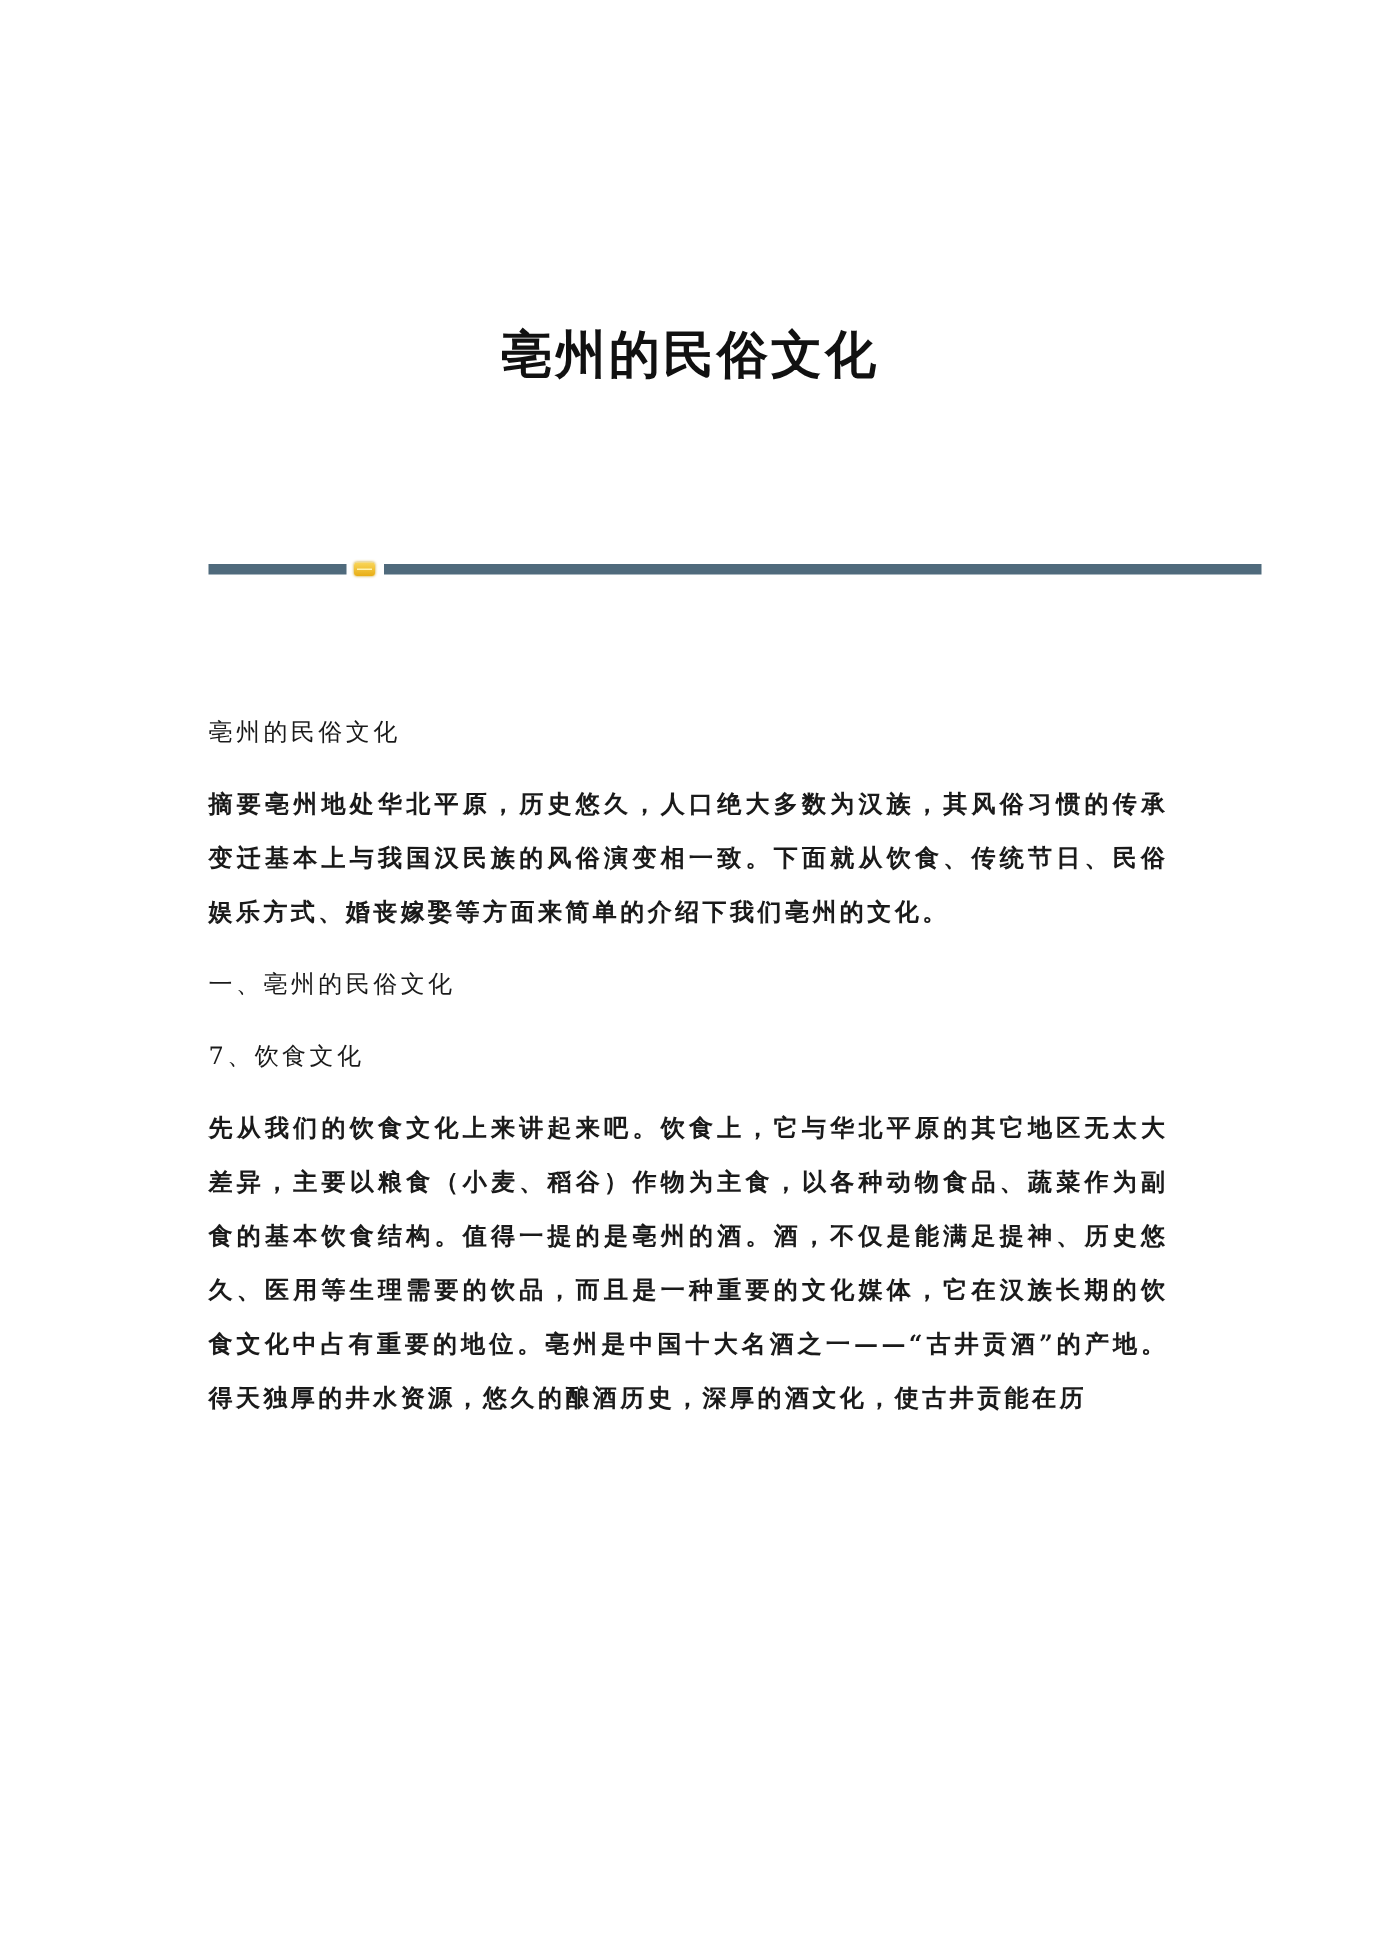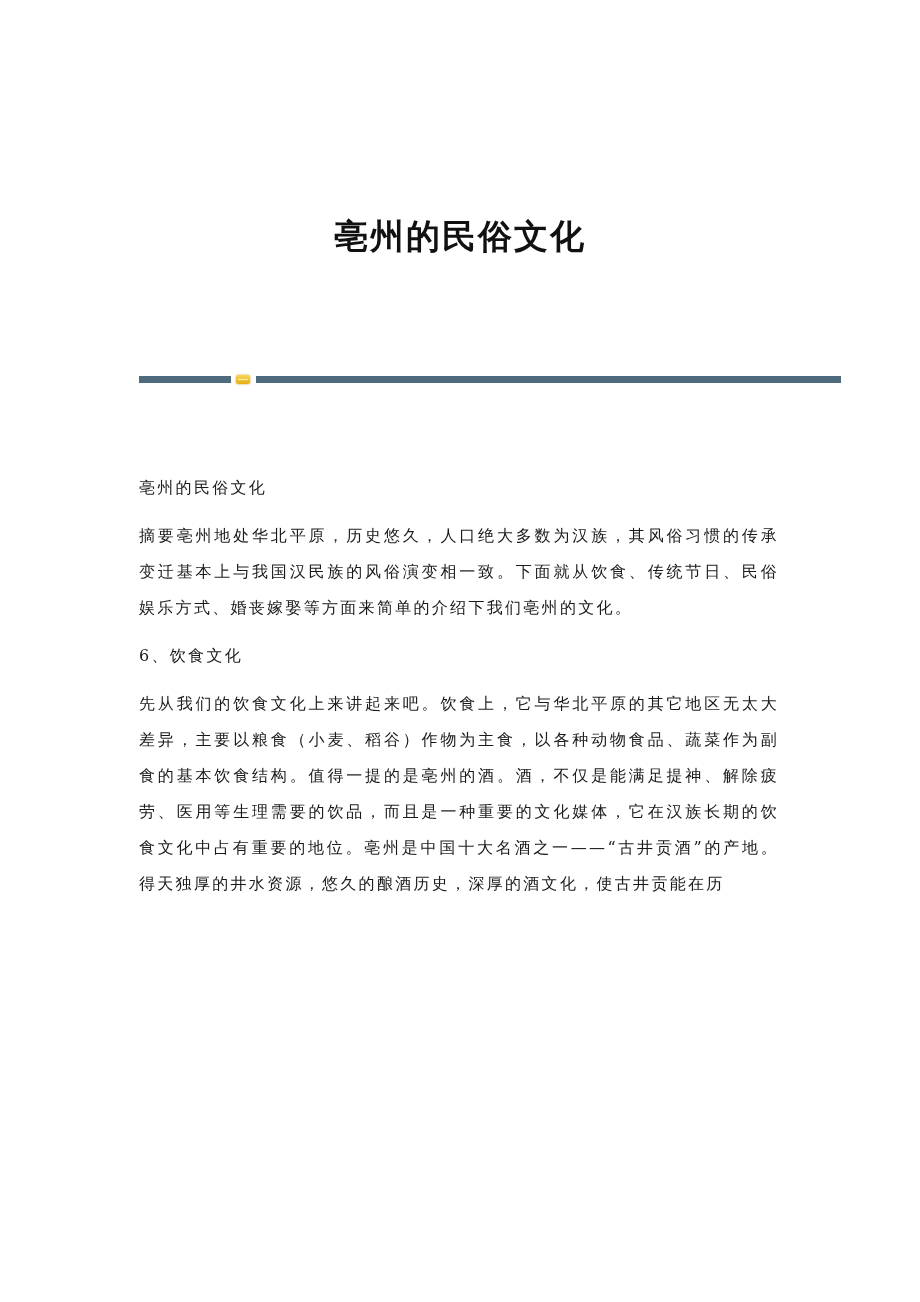--- a/index.html
+++ b/index.html
@@ -78,35 +78,37 @@
       line-height: 30px;
       letter-spacing: 2.3px;
     }
     .content p {
       margin: 0 0 12px 0;
       text-align: justify;
     }
     .content p.body-text {
       line-height: 36px;
       margin-bottom: 12px;
+      font-weight: bold;
     }
     .content p.short {
       line-height: 36px;
       margin-bottom: 12px;
     }
   </style>
 </head>
 <body>
 
 <h1 class="title">亳州的民俗文化</h1>
 
 <div class="divider">
   <div class="bar-left"></div>
   <div class="gem"></div>
   <div class="bar-right"></div>
 </div>
 
 <div class="content">
   <p class="short">亳州的民俗文化</p>
   <p class="body-text">摘要亳州地处华北平原，历史悠久，人口绝大多数为汉族，其风俗习惯的传承变迁基本上与我国汉民族的风俗演变相一致。下面就从饮食、传统节日、民俗娱乐方式、婚丧嫁娶等方面来简单的介绍下我们亳州的文化。</p>
-  <p class="short">6、饮食文化</p>
-  <p class="body-text">先从我们的饮食文化上来讲起来吧。饮食上，它与华北平原的其它地区无太大差异，主要以粮食（小麦、稻谷）作物为主食，以各种动物食品、蔬菜作为副食的基本饮食结构。值得一提的是亳州的酒。酒，不仅是能满足提神、解除疲劳、医用等生理需要的饮品，而且是一种重要的文化媒体，它在汉族长期的饮食文化中占有重要的地位。亳州是中国十大名酒之一——“古井贡酒”的产地。得天独厚的井水资源，悠久的酿酒历史，深厚的酒文化，使古井贡能在历</p>
+  <p class="short">一、亳州的民俗文化</p>
+  <p class="short">7、饮食文化</p>
+  <p class="body-text">先从我们的饮食文化上来讲起来吧。饮食上，它与华北平原的其它地区无太大差异，主要以粮食（小麦、稻谷）作物为主食，以各种动物食品、蔬菜作为副食的基本饮食结构。值得一提的是亳州的酒。酒，不仅是能满足提神、历史悠久、医用等生理需要的饮品，而且是一种重要的文化媒体，它在汉族长期的饮食文化中占有重要的地位。亳州是中国十大名酒之一——“古井贡酒”的产地。得天独厚的井水资源，悠久的酿酒历史，深厚的酒文化，使古井贡能在历</p>
 </div>
 
 </body></html>

